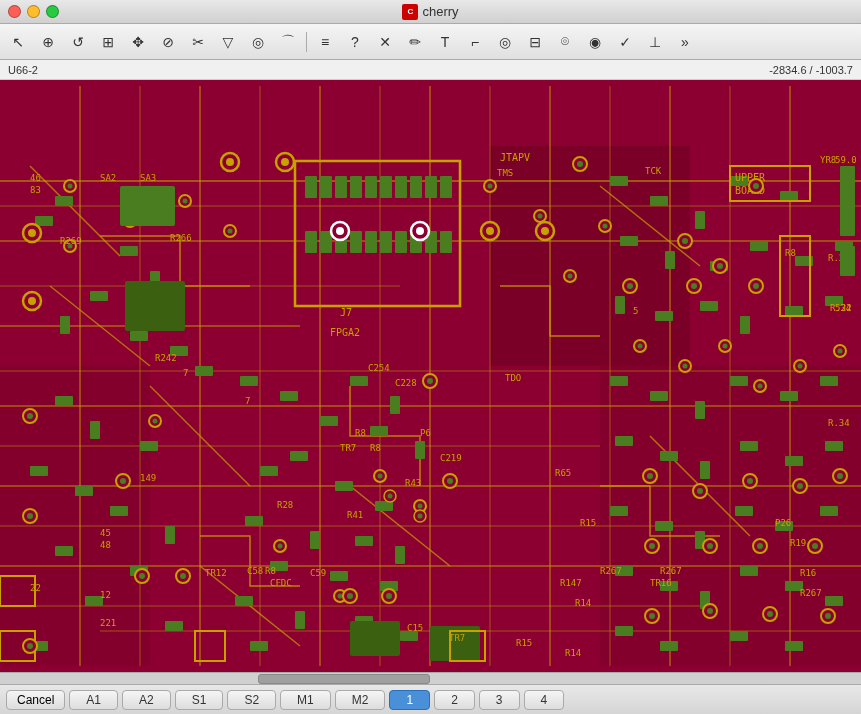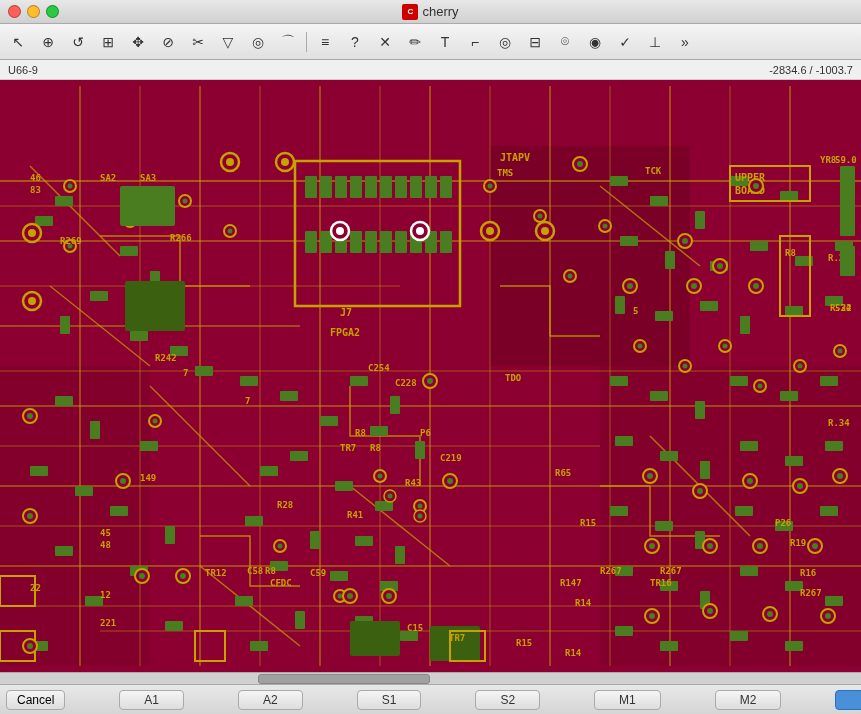--- a/index.html
+++ b/index.html
@@ -105,21 +105,20 @@
       color: #333;
       flex-shrink: 0;
     }
 
     
     .canvas-area {
       flex: 1;
       overflow: hidden;
       position: relative;
       background: #8b0030;
-      font-weight: bold;
     }
 
     
     .h-scrollbar {
       height: 12px;
       background: #d0d0d0;
       border-top: 1px solid #aaa;
       flex-shrink: 0;
       position: relative;
     }
@@ -134,41 +133,40 @@
       border: 1px solid #888;
     }
 
     
     .bottom-bar {
       height: 30px;
       background: linear-gradient(to bottom, #e8e8e8, #d5d5d5);
       border-top: 1px solid #aaa;
       display: flex;
       align-items: center;
-      gap: 12px;
+      gap: 4px;
       padding: 0 6px;
       flex-shrink: 0;
     }
     .cancel-btn {
       padding: 2px 10px;
       background: linear-gradient(to bottom, #f5f5f5, #ddd);
       border: 1px solid #aaa;
       border-radius: 4px;
       font-size: 12px;
       cursor: pointer;
     }
     .layer-btn {
-      padding: 2px 24px;
+      padding: 2px 16px;
       background: linear-gradient(to bottom, #f5f5f5, #ddd);
       border: 1px solid #aaa;
       border-radius: 4px;
       font-size: 12px;
       cursor: pointer;
       color: #333;
-      margin-left: 42px;
     }
     .layer-btn.active {
       background: #4a90d9;
       color: white;
       border-color: #2a70b9;
     }
 
     
     .pcb-svg {
       position: absolute;
@@ -213,21 +211,21 @@
   <div class="tb-btn" title="Target">◎</div>
   <div class="tb-btn" title="Table">⊟</div>
   <div class="tb-btn" title="Antenna">⌾</div>
   <div class="tb-btn" title="Circle">◉</div>
   <div class="tb-btn" title="Check">✓</div>
   <div class="tb-btn" title="Align">⊥</div>
   <div class="tb-btn" title="Nav">»</div>
 </div>
 
 <div class="status-bar">
-  <span>U66-9</span>
+  <span>U66-2</span>
   <span>-2834.6 / -1003.7</span>
 </div>
 
 <div class="canvas-area">
   <svg class="pcb-svg" viewBox="0 0 861 580" xmlns="http://www.w3.org/2000/svg">
 
     <rect width="861" height="580" fill="#8b0030"></rect>
 
     <rect x="490" y="60" width="200" height="220" fill="#6b0020" opacity="0.5"></rect>
     <rect x="0" y="280" width="150" height="300" fill="#7a0028" opacity="0.4"></rect>

